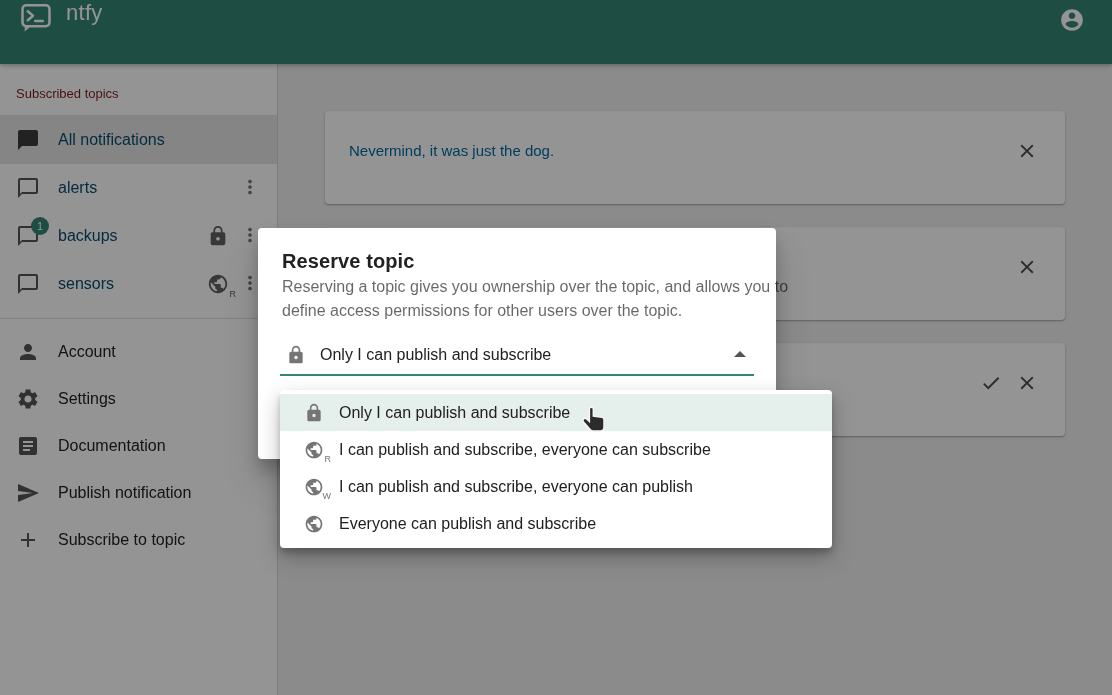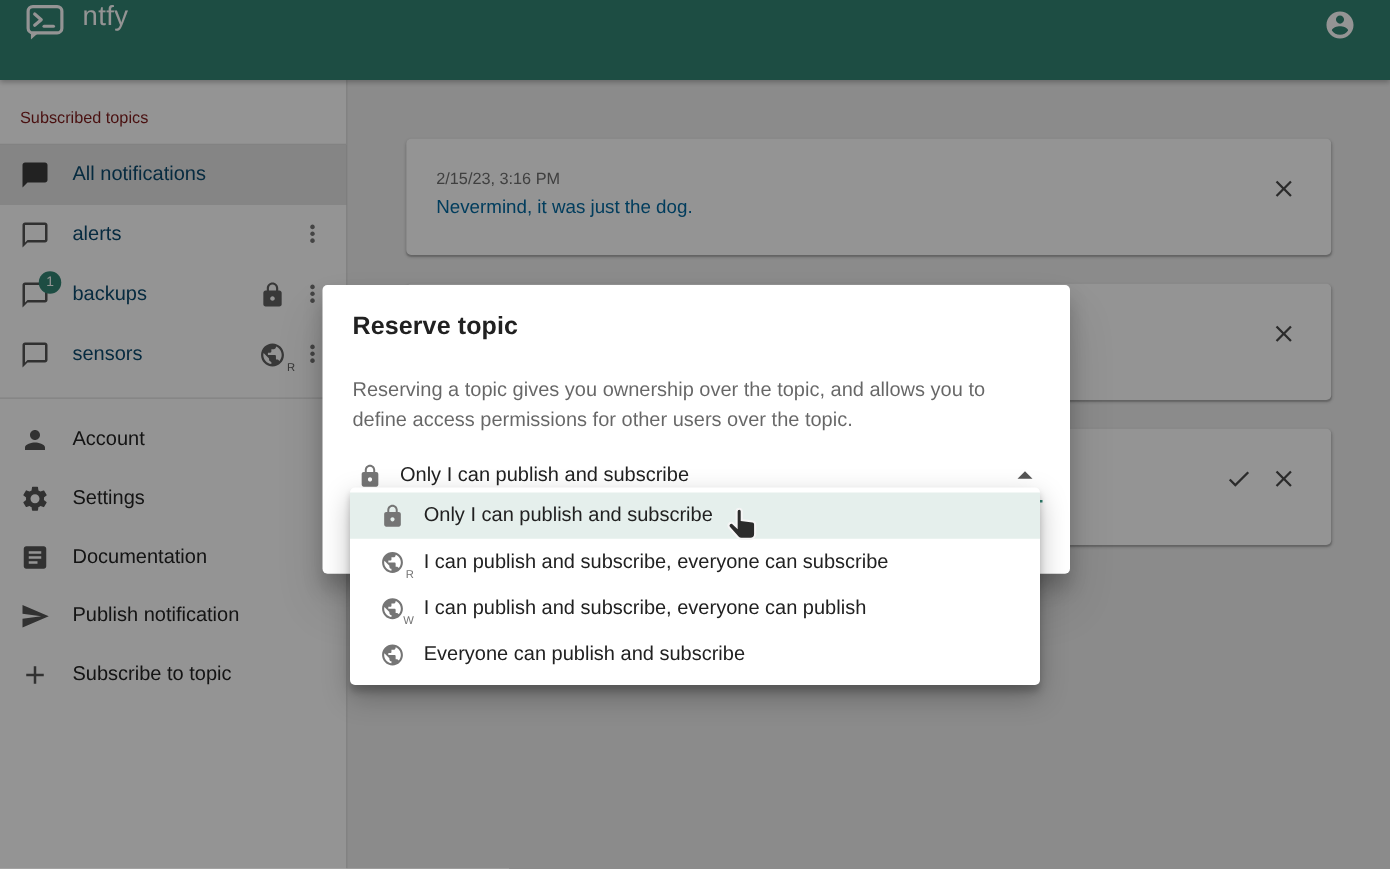--- a/index.html
+++ b/index.html
@@ -69,27 +69,27 @@
   }
   .icon-btn svg { width:22px; height:22px; }
   .icon-btn.close { right:22px; }
   .icon-btn.check { right:58px; }
 
   
   .backdrop { position:absolute; inset:0; background:rgba(0,0,0,0.42); z-index:10; }
 
   
   .dialog {
-    position:absolute; left:258px; top:228px; width:598px; height:231px;
+    position:absolute; left:258px; top:228px; width:518px; height:231px;
     background:#fff; border-radius:4px; z-index:20;
     box-shadow:0 11px 15px rgba(0,0,0,0.2), 0 24px 38px rgba(0,0,0,0.14);
     padding:22px 24px;
   }
   .dialog-title { font-size:20px; font-weight:700; color:#212121; letter-spacing:.1px; }
-  .dialog-desc { margin-top:28px; font-size:16px; line-height:24px; color:rgba(0,0,0,0.6); width:552px; }
+  .dialog-desc { margin-top:2px; font-size:16px; line-height:24px; color:rgba(0,0,0,0.6); width:552px; }
   .select-row { margin-top:15px; height:34px; display:flex; align-items:center; cursor:pointer; position:relative; padding:0 4px; }
   .select-row .lock { width:20px; height:20px; color:#757575; }
   .select-row .lock svg { width:20px; height:20px; }
   .select-value { font-size:16px; color:#212121; margin-left:14px; }
   .caret-up {
     position:absolute; right:6px; top:13px; width:0; height:0;
     border-left:6px solid transparent; border-right:6px solid transparent; border-bottom:6px solid #555;
   }
   .select-underline { height:2px; background:#338574; margin:2px -2px 0 -2px; }
 
@@ -279,21 +279,20 @@
       <span class="row-icon"><svg viewBox="0 0 24 24" fill="#555">
             <use href="#i-plus"></use>
           </svg></span>
       <span class="row-label">Subscribe to topic</span>
     </div>
   </aside>
 
   <main class="main">
     <div class="cards">
       <div class="card">
-        <div class="ts">2/15/23, 3:16 PM</div>
         <div class="msg">Nevermind, it was just the dog.</div>
         <button class="icon-btn close">
           <svg viewBox="0 0 24 24" fill="currentColor">
               <use href="#i-close"></use>
             </svg>
         </button>
       </div>
       <div class="card">
         <button class="icon-btn close">
           <svg viewBox="0 0 24 24" fill="currentColor">

